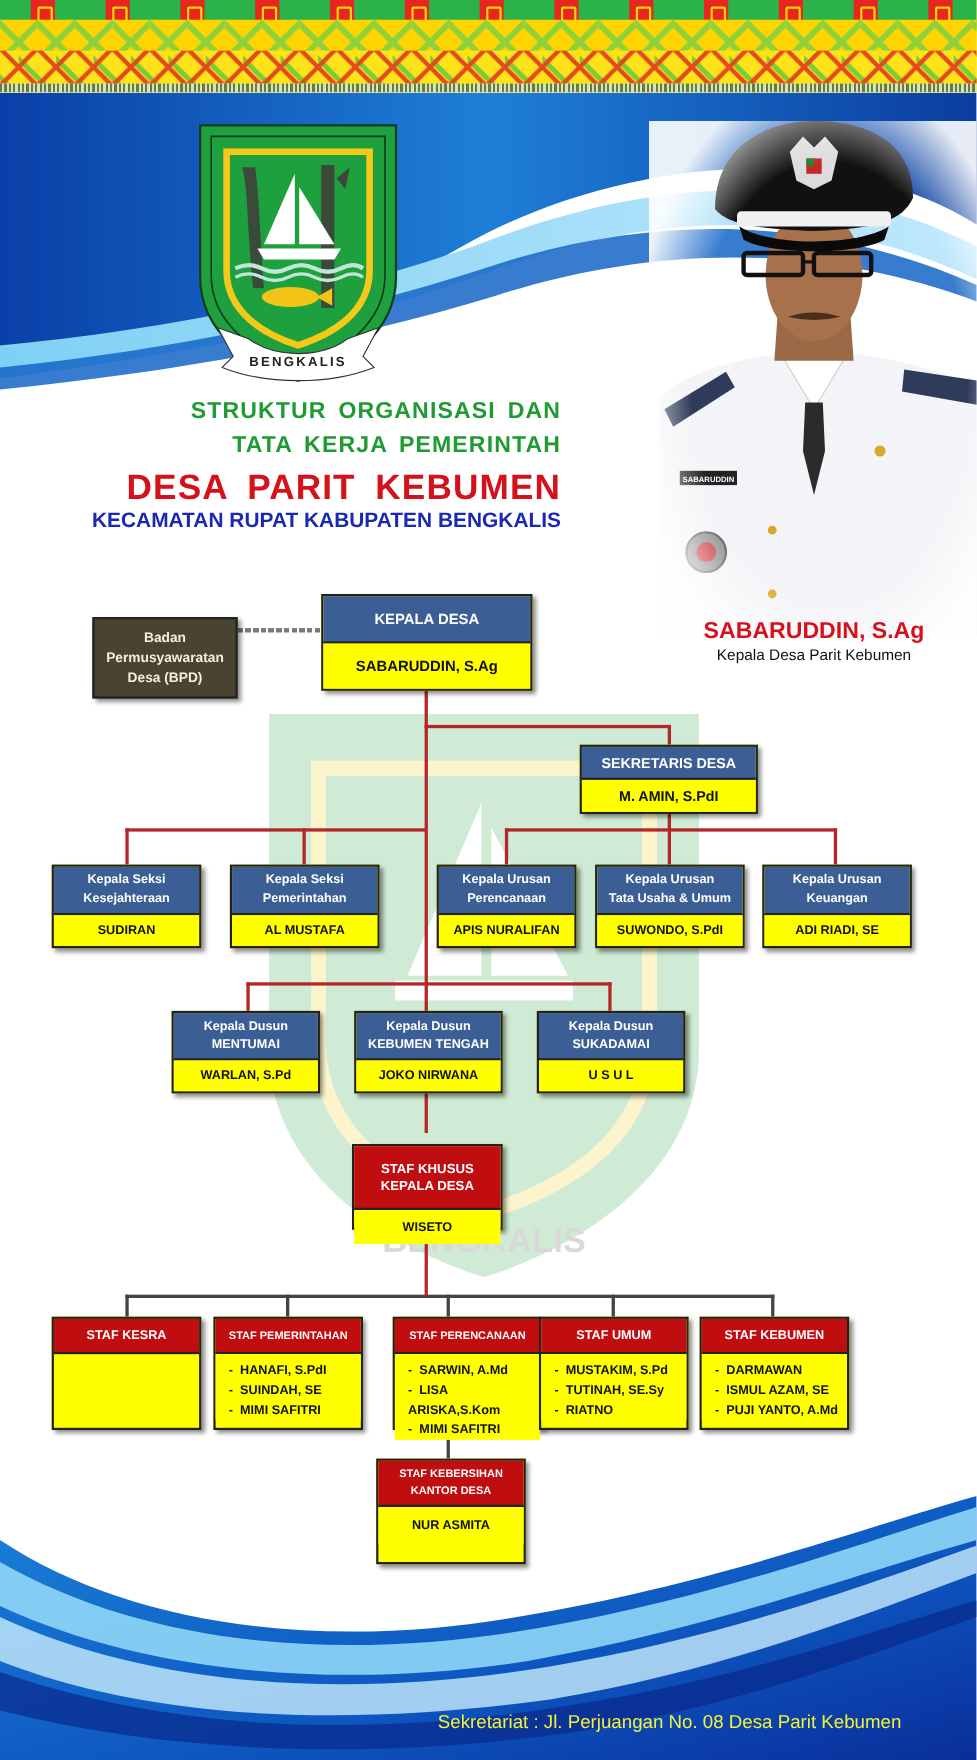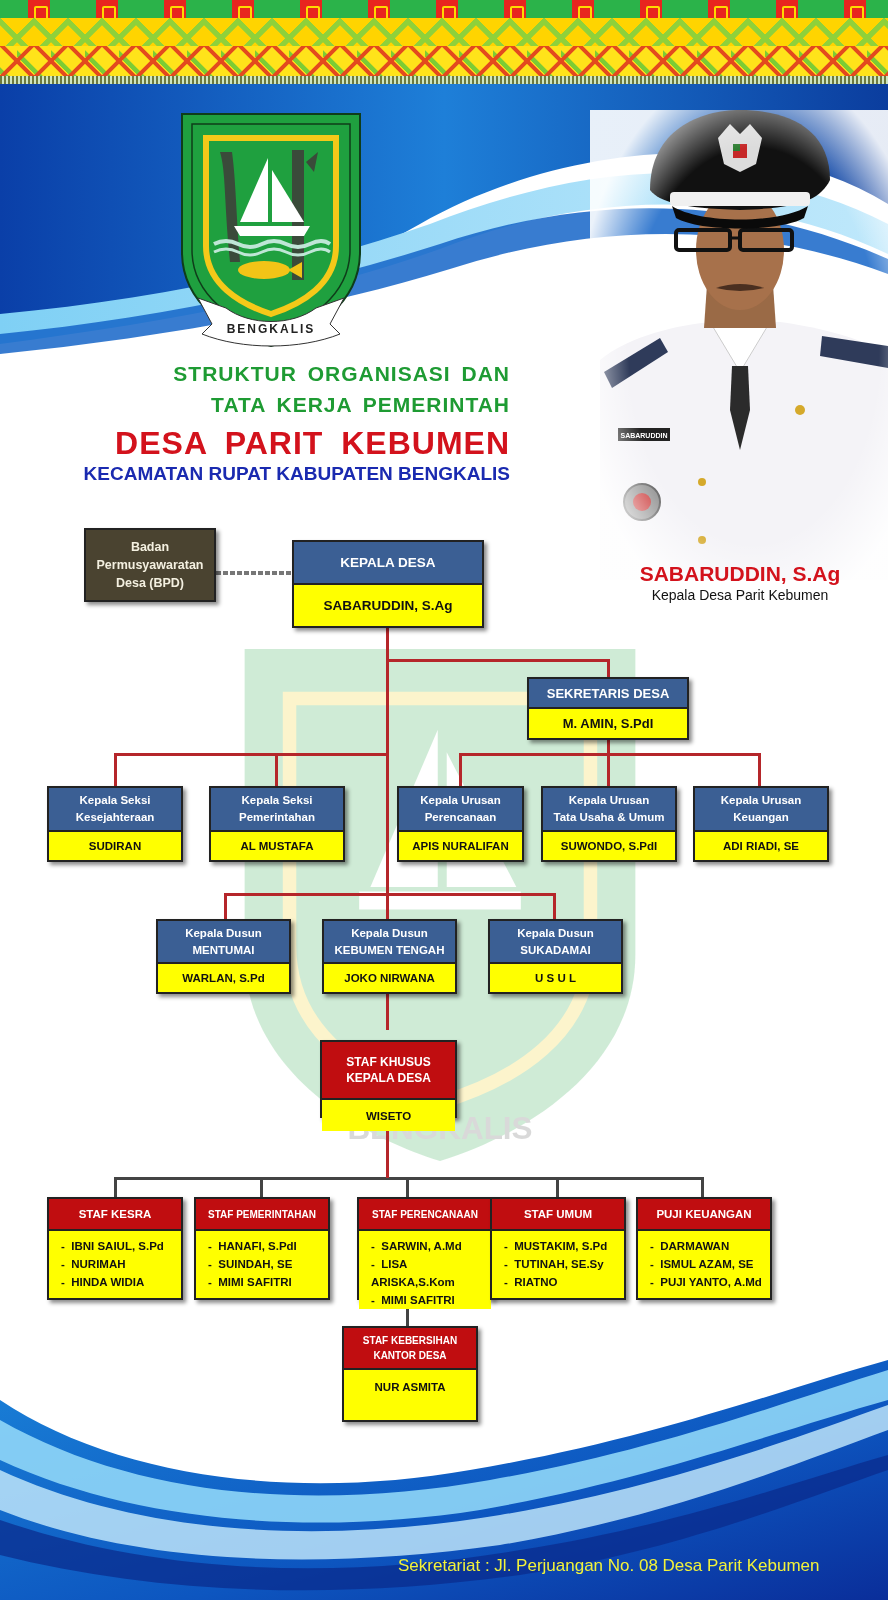--- a/index.html
+++ b/index.html
@@ -100,21 +100,21 @@
     background:#ffff00; color:#111; text-align:center; font-weight:bold;
     display:flex; align-items:center; justify-content:center;
   }
   .box .list {
     background:#ffff00; color:#111; font-weight:bold; font-size:11.5px;
     padding:6px 0 0 12px; line-height:18px;
   }
   .box .list div::before { content:"-  "; white-space:pre; }
 
   .bpd {
-    position:absolute; left:84px; top:528px; width:132px; height:74px;
+    position:absolute; left:84px; top:561px; width:132px; height:74px;
     background:#4a4330; border:2px solid #222; box-shadow:3px 3px 4px rgba(0,0,0,0.45);
     color:#f4f0e0; font-weight:bold; font-size:12.5px; text-align:center; line-height:18px;
     display:flex; flex-direction:column; justify-content:center;
   }
 
   .footer {
     position:absolute; left:398px; top:1556px; color:#f2f23a; font-size:17px; line-height:20px;
   }
 </style>
 </head>
@@ -381,25 +381,20 @@
 <div class="box" style="left:320px; top:1040px; width:137px; height:78px;">
   <div class="head red" style="height:58px; font-size:12px; line-height:16px;">
     <span>STAF  KHUSUS</span>
       <span>KEPALA  DESA</span>
   </div>
   <div class="body" style="height:31px; font-size:11.5px;">WISETO</div>
 </div>
 
 <div class="box" style="left:47px; top:1197px; width:136px; height:103px;">
   <div class="head red" style="height:32px; font-size:11.5px;">STAF KESRA</div>
-  <div class="list">
-    <div>IBNI SAIUL, S.Pd</div>
-    <div>NURIMAH</div>
-    <div>HINDA WIDIA</div>
-  </div>
 </div>
 <div class="box" style="left:194px; top:1197px; width:136px; height:103px;">
   <div class="head red" style="height:32px; font-size:10px;">STAF  PEMERINTAHAN</div>
   <div class="list">
     <div>HANAFI, S.PdI</div>
     <div>SUINDAH, SE</div>
     <div>MIMI SAFITRI</div>
   </div>
 </div>
 <div class="box" style="left:342px; top:1197px; width:136px; height:103px;margin-left:15px;">
@@ -412,21 +407,21 @@
 </div>
 <div class="box" style="left:490px; top:1197px; width:136px; height:103px;">
   <div class="head red" style="height:32px; font-size:11.5px;">STAF UMUM</div>
   <div class="list">
     <div>MUSTAKIM, S.Pd</div>
     <div>TUTINAH, SE.Sy</div>
     <div>RIATNO</div>
   </div>
 </div>
 <div class="box" style="left:636px; top:1197px; width:136px; height:103px;">
-  <div class="head red" style="height:32px; font-size:11.5px;">PUJI KEUANGAN</div>
+  <div class="head red" style="height:32px; font-size:11.5px;">STAF KEBUMEN</div>
   <div class="list">
     <div>DARMAWAN</div>
     <div>ISMUL AZAM, SE</div>
     <div>PUJI YANTO, A.Md</div>
   </div>
 </div>
 
 <div class="box" style="left:342px; top:1326px; width:136px; height:96px;">
   <div class="head red" style="height:42px; font-size:10px; line-height:15px;">
     <span>STAF  KEBERSIHAN</span>

